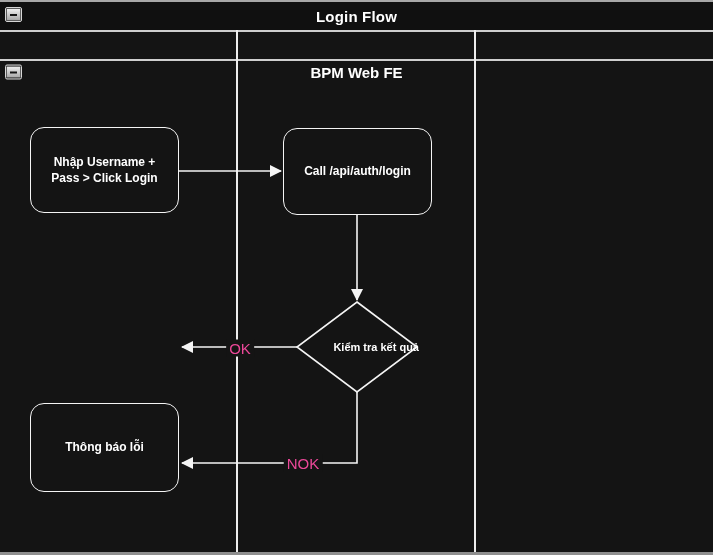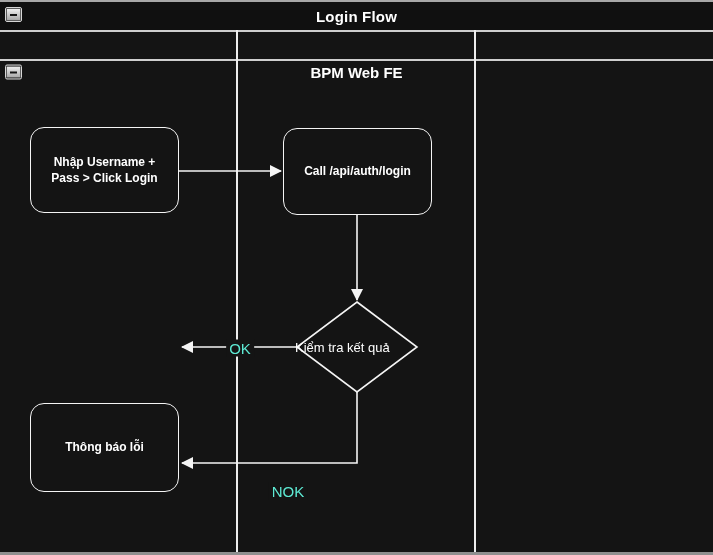--- a/index.html
+++ b/index.html
@@ -53,31 +53,31 @@
     display:flex;align-items:center;justify-content:center;text-align:center;
     font-size:12px;font-weight:bold;line-height:1.35;
     padding:4px 12px;cursor:default;
   }
   .node.n-input{left:30px;top:127px;width:149px;height:86px;}
   .node.n-call{left:283px;top:128px;width:149px;height:87px;}
   .node.n-redirect{left:30px;top:302px;width:149px;height:91px;}
   .node.n-error{left:30px;top:403px;width:149px;height:89px;}
   .diamond-label{
     position:absolute;left:295px;top:329px;width:124px;height:36px;
-    display:flex;align-items:center;justify-content:flex-start;text-align:center;
-    font-size:13px;font-weight:normal;
+    display:flex;align-items:center;justify-content:flex-end;text-align:center;
+    font-size:11px;font-weight:bold;
   }
   
   .edgelabel{
     position:absolute;transform:translate(-50%,-50%);
     background:#141414;padding:0 3px;
-    font-size:15px;font-weight:normal;color:#5eead4;white-space:nowrap;
+    font-size:15px;font-weight:normal;color:#ec4899;white-space:nowrap;
   }
   .edgelabel.ok{left:240px;top:348px;}
-  .edgelabel.nok{left:288px;top:463px;margin-top:28px;}
+  .edgelabel.nok{left:303px;top:463px;}
 </style>
 </head>
 <body>
 
 <div class="stage">
 
   <div class="frame-top"></div>
 
   <div class="titlebar">
     <button class="collapse">

